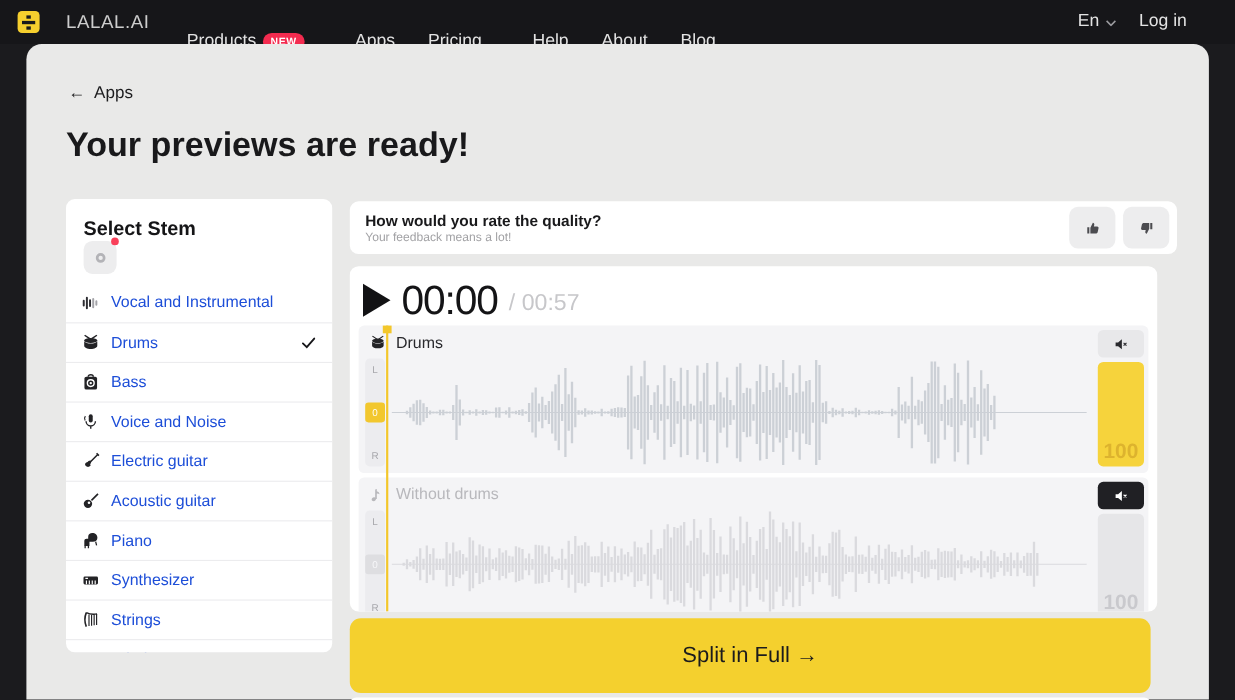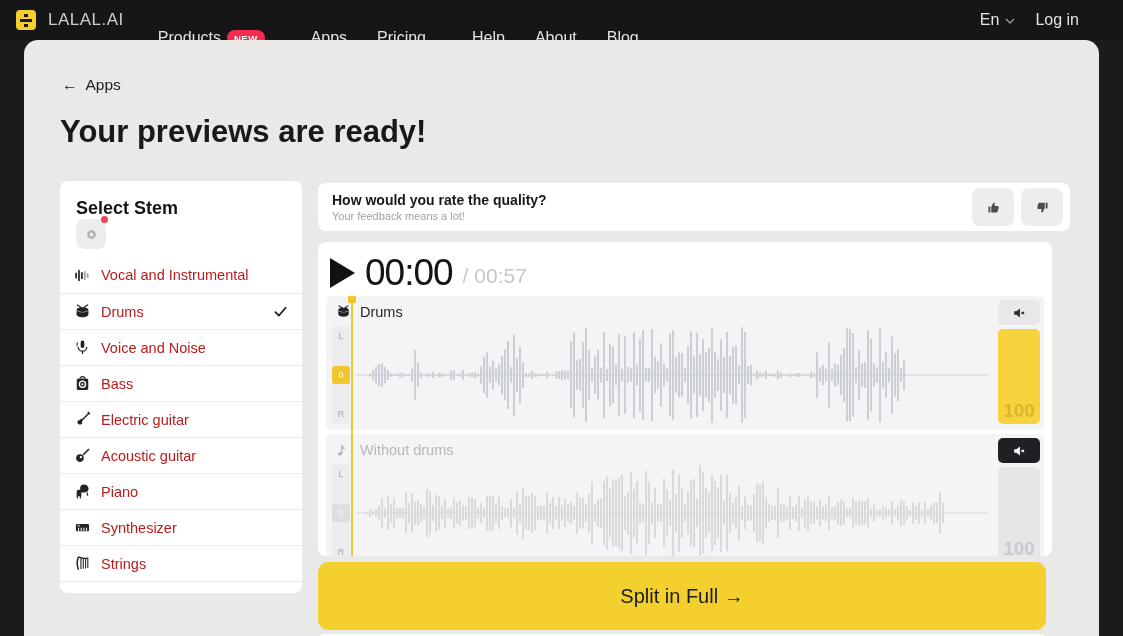--- a/index.html
+++ b/index.html
@@ -2,21 +2,21 @@
 <html><head>
 <meta charset="utf-8">
 <style>
   * { margin:0; padding:0; box-sizing:border-box; }
   html,body { width:1123px; height:636px; overflow:hidden; }
   body { background:#1b1b1e; font-family:"Liberation Sans", sans-serif; }
 
   
   .nav { position:absolute; left:0; top:0; width:1123px; height:40px; background:#161619;
          display:flex; align-items:center; padding:0 44px 0 16px; color:#d8d8d8; }
-  .brand { display:flex; align-items:center; gap:12px; margin-right:34px; cursor:pointer;justify-content:space-between; }
+  .brand { display:flex; align-items:center; gap:24px; margin-right:34px; cursor:pointer;justify-content:space-between; }
   .logo-box { width:20px; height:20px; background:#f6cf2e; border-radius:4px;
               display:flex; flex-direction:column; align-items:center; justify-content:center; gap:2px; }
   .logo-box .dot { width:4px; height:3px; background:#1a1a1c; }
   .logo-box .bar { width:12px; height:3px; background:#1a1a1c; }
   .brand-name { font-size:17px; letter-spacing:.5px; color:#cdcdcd; font-weight:400; }
   .nav-items { display:flex; align-items:center; gap:30px;margin-top:36px; }
   .nav-item { display:flex; align-items:center; gap:6px; font-size:16px; color:#e3e3e3; cursor:pointer; }
   .nav-badge { background:#f32b4f; color:#fff; font-size:9.5px; font-weight:700; letter-spacing:.5px;
                padding:3px 7px 2px; border-radius:9px;text-align:center; }
   .chev { width:10px; height:6px; display:inline-block; margin-top:2px; }
@@ -33,21 +33,21 @@
   .stem-card { position:absolute; left:36px; top:141px; width:242px; height:412px;
                background:#fff; border-radius:8px; overflow:hidden; }
   .stem-head { display:flex; align-items:flex-start; justify-content:space-between; padding:13px 12px 4px 16px;flex-direction:column; }
   .stem-title { font-size:18px; font-weight:600; color:#151517; padding-top:4px; }
   .stem-settings { position:relative; width:30px; height:30px; background:#ededee; border-radius:8px;
                    display:flex; align-items:center; justify-content:center; cursor:pointer; }
   .stem-settings .reddot { position:absolute; right:-2px; top:-3px; width:7px; height:7px;
                            background:#f9405a; border-radius:50%; }
   .stem-list { margin-top:4px; }
   .stem-row { height:36px; display:flex; align-items:center; gap:10px; padding:0 14px;
-              font-size:14.5px; color:#b91c1c; cursor:pointer; }
+              font-size:14.5px; color:#1d4ed8; cursor:pointer; }
   .stem-row + .stem-row { border-top:1px solid #ececee; }
   .stem-ic { width:17px; height:17px; flex:0 0 17px; display:flex; align-items:center; }
   .stem-ic svg { width:17px; height:17px; }
   .stem-check { margin-left:auto; width:15px; height:15px; }
 
   
   .rating-card { position:absolute; left:294px; top:143px; width:752px; height:48px; background:#fff;
                  border-radius:8px; display:flex; align-items:center; padding:0 7px 0 14px; }
   .rating-title { font-size:14px; font-weight:700; color:#19191b; }
   .rating-sub { font-size:11px; color:#a2a2a5; margin-top:2px; }
@@ -199,37 +199,37 @@
             </svg>
           </span>
           <span>Drums</span>
           <span class="stem-check"><svg viewBox="0 0 16 16" fill="none" stroke="#17171a" stroke-width="1.8" stroke-linecap="round">
               <path d="M2.5 8.7l3.8 3.7 7.2-8.4"></path>
             </svg></span>
         </div>
         <div class="stem-row">
           <span class="stem-ic">
             <svg viewBox="0 0 16 16">
-              <rect x="6.3" y="1.5" width="3.4" height="7" rx="1.7" fill="#232326"></rect>
-              <path d="M4 7.5c0 2.2 1.8 4 4 4s4-1.8 4-4M8 11.5V14" fill="none" stroke="#232326" stroke-width="1.2"></path>
-              <path d="M3.4 3.2c-.8 1-.8 2.6-.2 3.6" fill="none" stroke="#232326" stroke-width="1"></path>
-            </svg>
-          </span>
-          <span>Voice and Noise</span>
-        </div>
-        <div class="stem-row">
-          <span class="stem-ic">
-            <svg viewBox="0 0 16 16">
               <path d="M5.8 3.4c0-1.1.9-1.9 2.2-1.9s2.2.8 2.2 1.9" fill="none" stroke="#232326" stroke-width="1.3"></path>
               <rect x="2.6" y="3.2" width="10.8" height="11" rx="1.6" fill="#232326"></rect>
               <circle cx="8" cy="8.7" r="2.9" fill="none" stroke="#fff" stroke-width="1.2"></circle>
               <circle cx="8" cy="8.7" r="1" fill="#fff"></circle>
             </svg>
           </span>
           <span>Bass</span>
+        </div>
+        <div class="stem-row">
+          <span class="stem-ic">
+            <svg viewBox="0 0 16 16">
+              <rect x="6.3" y="1.5" width="3.4" height="7" rx="1.7" fill="#232326"></rect>
+              <path d="M4 7.5c0 2.2 1.8 4 4 4s4-1.8 4-4M8 11.5V14" fill="none" stroke="#232326" stroke-width="1.2"></path>
+              <path d="M3.4 3.2c-.8 1-.8 2.6-.2 3.6" fill="none" stroke="#232326" stroke-width="1"></path>
+            </svg>
+          </span>
+          <span>Voice and Noise</span>
         </div>
         <div class="stem-row">
           <span class="stem-ic">
             <svg viewBox="0 0 16 16">
               <path d="M14.2 1.8L7.6 8.4M13 1l2 2" stroke="#232326" stroke-width="1.3" fill="none"></path>
               <path d="M7.8 7.2c.9.9.6 1.8.1 2.5-.5.8-.4 1.4.1 2-1 .3-1.8 1.4-3 .9S2.6 11 3.3 9.8c.5-.9 1.2-.8 2-1.3.6-.4.7-1.3 2.5-1.3z" fill="#232326"></path>
             </svg>
           </span>
           <span>Electric guitar</span>
         </div>

